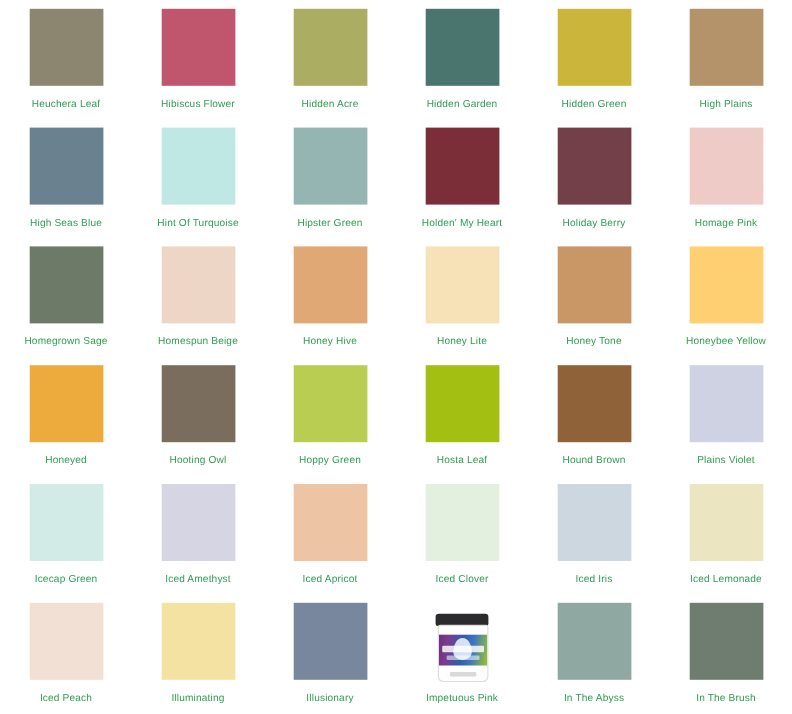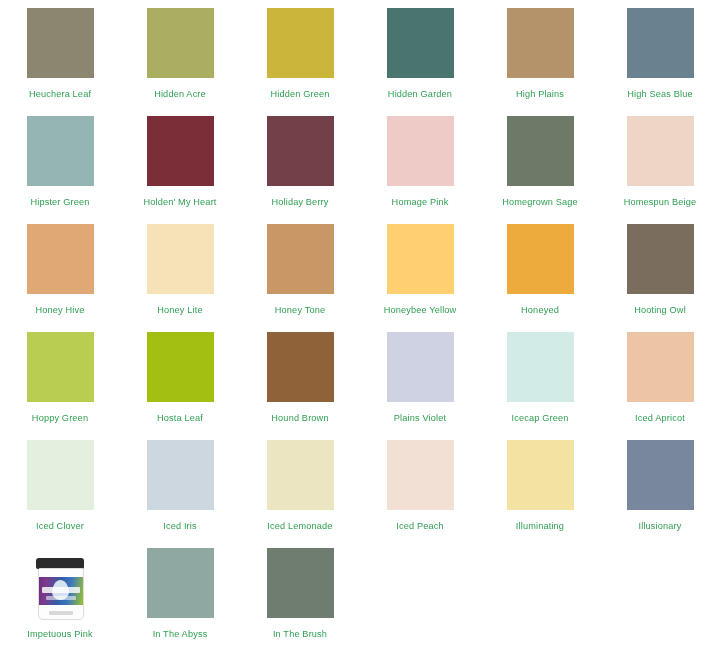--- a/index.html
+++ b/index.html
@@ -143,40 +143,48 @@
 </style>
 </head>
 <body style="background: rgb(255, 255, 255);">
 
 <div id="swatch-grid">
     <div class="swatch-cell">
       <div class="swatch-chip" style="background-color: rgb(140, 134, 112);"></div>
       <div class="swatch-label" style="color: rgb(46, 158, 82);">Heuchera Leaf</div>
     </div>
     <div class="swatch-cell">
+      <div class="swatch-chip" style="background-color: rgb(191, 86, 110);"></div>
+      <div class="swatch-label" style="color: rgb(46, 158, 82);">Hibiscus Flower</div>
+    </div>
+    <div class="swatch-cell">
       <div class="swatch-chip" style="background-color: rgb(170, 173, 98);"></div>
       <div class="swatch-label" style="color: rgb(46, 158, 82);">Hidden Acre</div>
     </div>
     <div class="swatch-cell">
+      <div class="swatch-chip" style="background-color: rgb(74, 117, 110);"></div>
+      <div class="swatch-label" style="color: rgb(46, 158, 82);">Hidden Garden</div>
+    </div>
+    <div class="swatch-cell">
       <div class="swatch-chip" style="background-color: rgb(203, 181, 58);"></div>
       <div class="swatch-label" style="color: rgb(46, 158, 82);">Hidden Green</div>
     </div>
     <div class="swatch-cell">
-      <div class="swatch-chip" style="background-color: rgb(74, 117, 110);"></div>
-      <div class="swatch-label" style="color: rgb(46, 158, 82);">Hidden Garden</div>
-    </div>
-    <div class="swatch-cell">
       <div class="swatch-chip" style="background-color: rgb(181, 147, 106);"></div>
       <div class="swatch-label" style="color: rgb(46, 158, 82);">High Plains</div>
     </div>
     <div class="swatch-cell">
       <div class="swatch-chip" style="background-color: rgb(106, 129, 144);"></div>
       <div class="swatch-label" style="color: rgb(46, 158, 82);">High Seas Blue</div>
     </div>
     <div class="swatch-cell">
+      <div class="swatch-chip" style="background-color: rgb(191, 232, 228);"></div>
+      <div class="swatch-label" style="color: rgb(46, 158, 82);">Hint Of Turquoise</div>
+    </div>
+    <div class="swatch-cell">
       <div class="swatch-chip" style="background-color: rgb(148, 181, 177);"></div>
       <div class="swatch-label" style="color: rgb(46, 158, 82);">Hipster Green</div>
     </div>
     <div class="swatch-cell">
       <div class="swatch-chip" style="background-color: rgb(123, 46, 56);"></div>
       <div class="swatch-label" style="color: rgb(46, 158, 82);">Holden' My Heart</div>
     </div>
     <div class="swatch-cell">
       <div class="swatch-chip" style="background-color: rgb(115, 64, 74);"></div>
       <div class="swatch-label" style="color: rgb(46, 158, 82);">Holiday Berry</div>
@@ -229,20 +237,24 @@
       <div class="swatch-chip" style="background-color: rgb(143, 98, 57);"></div>
       <div class="swatch-label" style="color: rgb(46, 158, 82);">Hound Brown</div>
     </div>
     <div class="swatch-cell">
       <div class="swatch-chip" style="background-color: rgb(206, 210, 227);"></div>
       <div class="swatch-label" style="color: rgb(46, 158, 82);">Plains Violet</div>
     </div>
     <div class="swatch-cell">
       <div class="swatch-chip" style="background-color: rgb(211, 235, 231);"></div>
       <div class="swatch-label" style="color: rgb(46, 158, 82);">Icecap Green</div>
+    </div>
+    <div class="swatch-cell">
+      <div class="swatch-chip" style="background-color: rgb(214, 213, 228);"></div>
+      <div class="swatch-label" style="color: rgb(46, 158, 82);">Iced Amethyst</div>
     </div>
     <div class="swatch-cell">
       <div class="swatch-chip" style="background-color: rgb(238, 197, 164);"></div>
       <div class="swatch-label" style="color: rgb(46, 158, 82);">Iced Apricot</div>
     </div>
     <div class="swatch-cell">
       <div class="swatch-chip" style="background-color: rgb(227, 239, 223);"></div>
       <div class="swatch-label" style="color: rgb(46, 158, 82);">Iced Clover</div>
     </div>
     <div class="swatch-cell">

